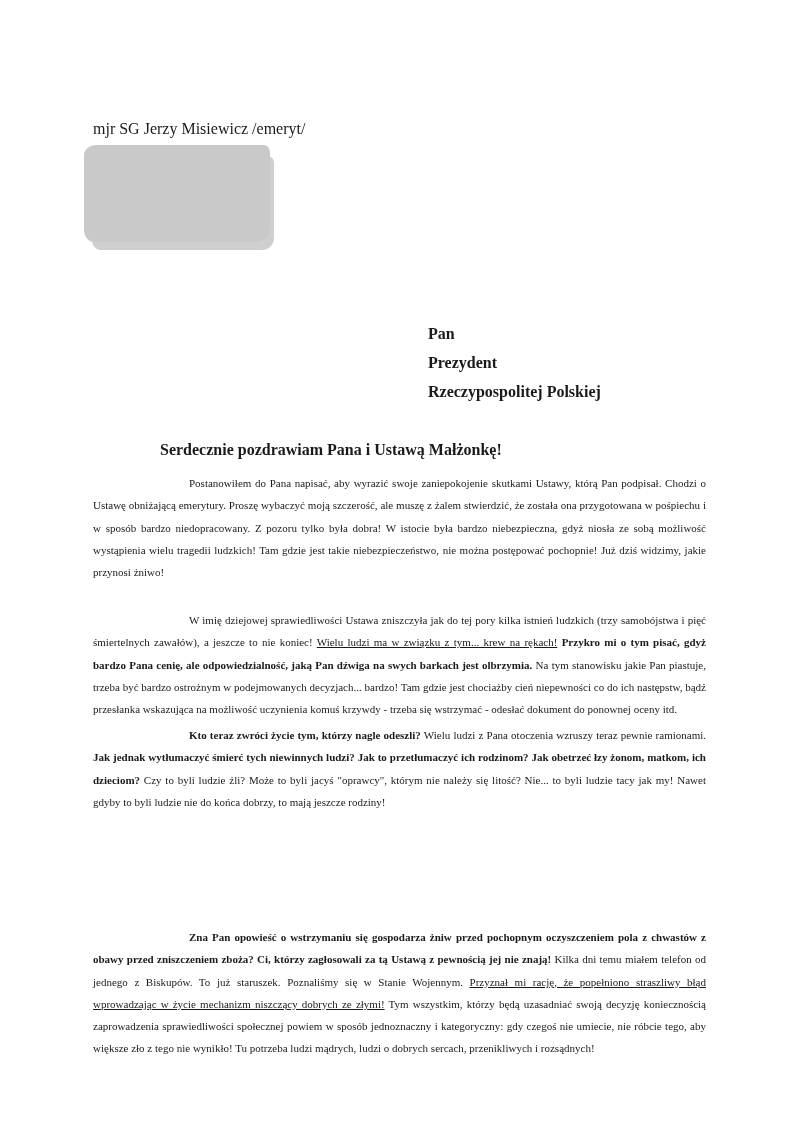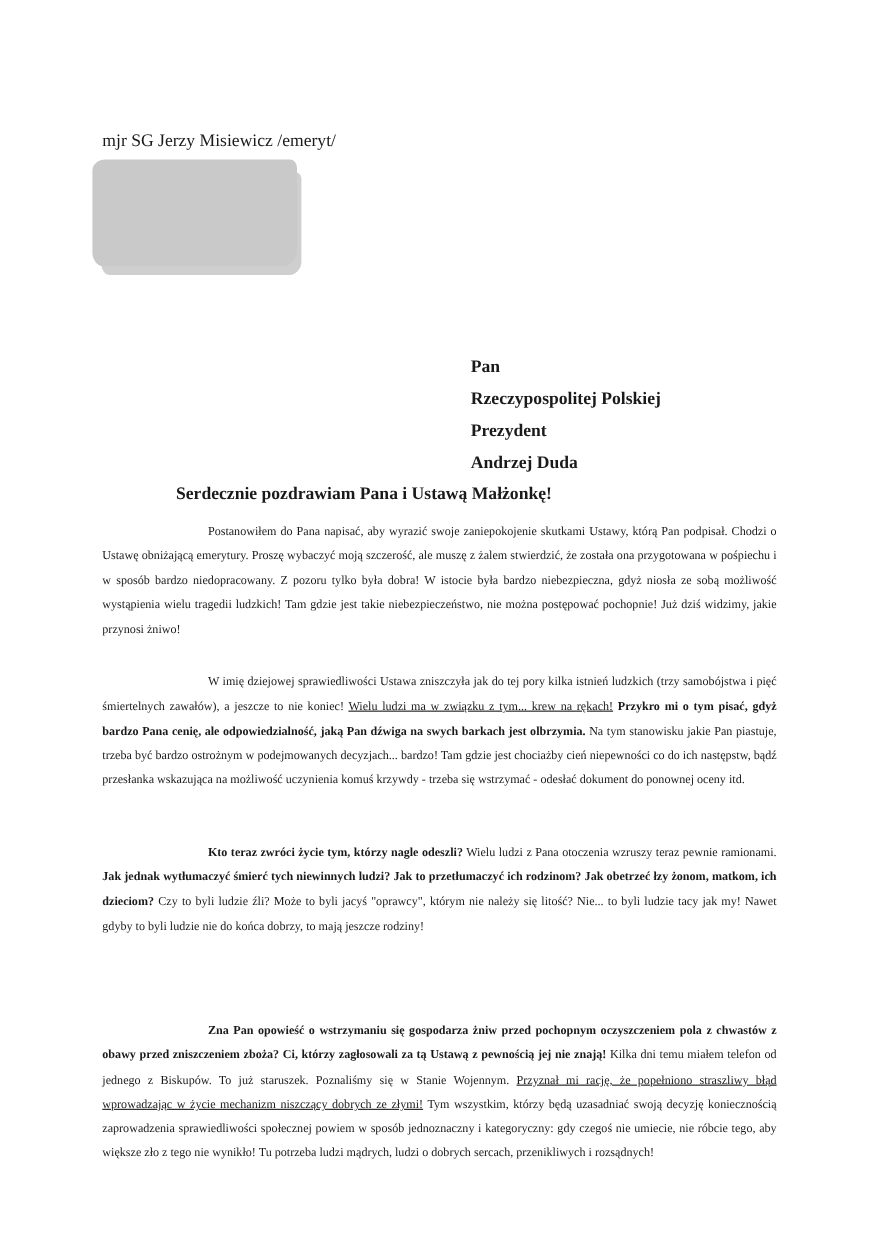--- a/index.html
+++ b/index.html
@@ -25,40 +25,39 @@
 
   .recipient { position: absolute; left: 428px; top: 283px; font-weight: bold; font-size: 16px; margin-top: 36px; }
   .recipient div { height: 29px; line-height: 29px; }
 
   .greeting { position: absolute; left: 160px; top: 441px; font-weight: bold; font-size: 16px; }
 
   .body-text { position: absolute; left: 93px; width: 613px; font-size: 11px; line-height: 22.3px; text-align: justify; }
   .body-text p { margin: 0; text-indent: 96px; }
   .p1 { top: 472px; }
   .p2 { top: 609px; }
-  .p3 { top: 764px; }
+  .p3 { top: 724px; }
   .p4 { top: 926px; }
   .u { text-decoration: underline; }
   .b { font-weight: bold; }
 </style>
 </head>
 <body>
 
 <div class="page">
 
   <div class="header-left">mjr SG Jerzy Misiewicz /emeryt/</div>
 
 
   <div class="redact-address"></div>
 
   <div class="recipient">
     <div>Pan</div>
+    <div>Prezydent</div>
     <div>Rzeczypospolitej Polskiej</div>
-    <div>Prezydent</div>
-    <div>Andrzej Duda</div>
   </div>
 
   <div class="greeting">Serdecznie pozdrawiam Pana i Ustawą Małżonkę!</div>
 
   <div class="body-text p1">
     <p>Postanowiłem do Pana napisać, aby wyrazić swoje zaniepokojenie skutkami Ustawy, którą Pan podpisał. Chodzi o Ustawę obniżającą emerytury. Proszę wybaczyć moją szczerość, ale muszę z żalem stwierdzić, że została ona przygotowana w pośpiechu i w sposób bardzo niedopracowany. Z pozoru tylko była dobra! W istocie była bardzo niebezpieczna, gdyż niosła ze sobą możliwość wystąpienia wielu tragedii ludzkich! Tam gdzie jest takie niebezpieczeństwo, nie można postępować pochopnie! Już dziś widzimy, jakie przynosi żniwo!</p>
   </div>
 
   <div class="body-text p2">
     <p><span>W imię dziejowej sprawiedliwości Ustawa zniszczyła jak do tej pory kilka istnień ludzkich (trzy samobójstwa i pięć śmiertelnych zawałów), a jeszcze to nie koniec! </span><span class="u">Wielu ludzi ma w związku z tym... krew na rękach!</span><span class="b"> Przykro mi o tym pisać, gdyż bardzo Pana cenię, ale odpowiedzialność, jaką Pan dźwiga na swych barkach jest olbrzymia.</span><span> Na tym stanowisku jakie Pan piastuje, trzeba być bardzo ostrożnym w podejmowanych decyzjach... bardzo! Tam gdzie jest chociażby cień niepewności co do ich następstw, bądź przesłanka wskazująca na możliwość uczynienia komuś krzywdy - trzeba się wstrzymać - odesłać dokument do ponownej oceny itd.</span></p>

